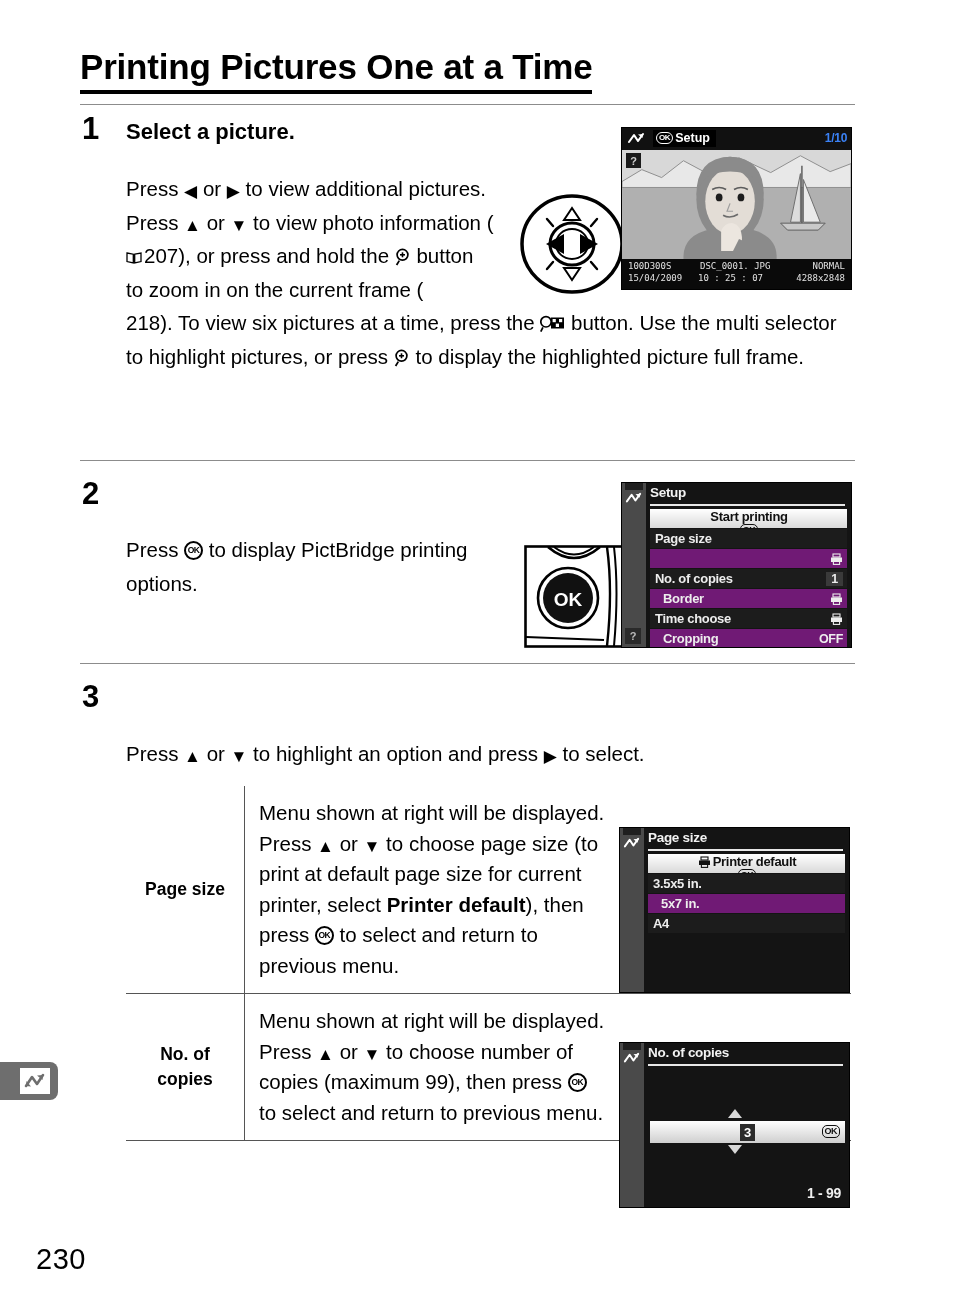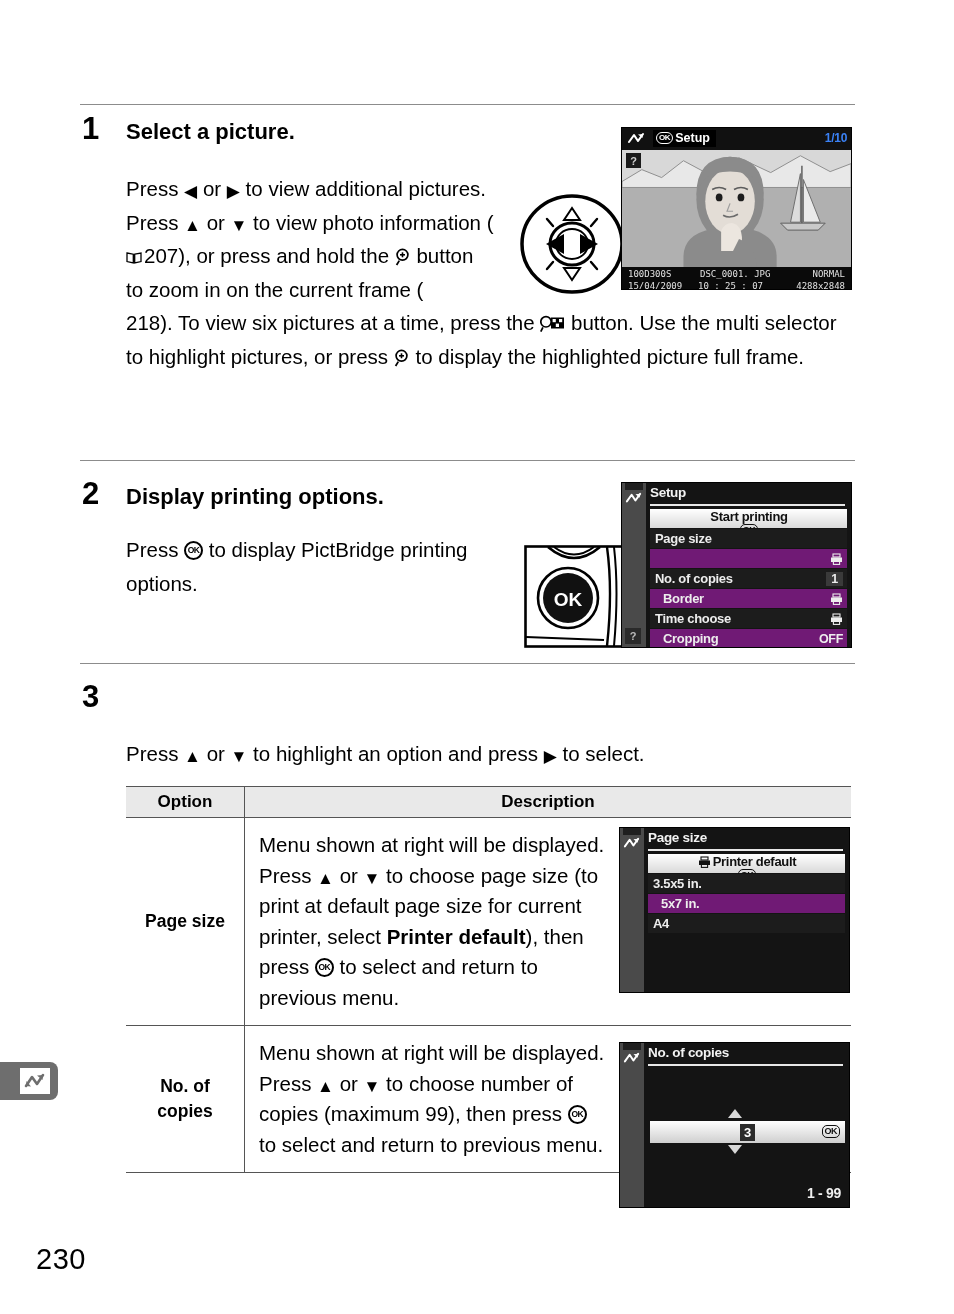--- a/index.html
+++ b/index.html
@@ -203,21 +203,21 @@
   }
   .pb-qmark {
     position: absolute; left: 4px; top: 25px;
     width: 15px; height: 15px;
     background: #1b1b1b;
     color: #cfcfcf;
     font-size: 11px; font-weight: bold;
     display: flex; align-items: center; justify-content: center;
   }
   .pb-bottom {
-    position: absolute; left: 0; right: 0; bottom: 0; height: 22px;
+    position: absolute; left: 0; right: 0; bottom: 0; height: 30px;
     background: #0a0a0a;
     color: #e2e2e2;
     font-family: "DejaVu Sans Mono", monospace;
     font-size: 9px;
     line-height: 12px;
   }
   .pb-row { position: absolute; left: 0; right: 0; height: 12px; }
   .pb-row.r1 { top: 1px; }
   .pb-row.r2 { top: 13px; }
   .pb-cell { position: absolute; white-space: nowrap; }
@@ -415,20 +415,23 @@
     bottom: 38px;
     font-size: 29px;
     letter-spacing: 0.5px;
   }
 </style>
 </head>
 <body>
 
 <div class="page">
 
+  <div class="title-wrap">
+    <h1 class="page-title">Printing Pictures One at a Time</h1>
+  </div>
   <div class="rule r1"></div>
 
   <div class="step-num" id="s1num">1</div>
   <div class="step-head" id="s1head">Select a picture.</div>
   <div class="step-body" id="s1body">
     <span class="indent-block">
       <span>Press </span><span class="glyph tri tri-l"></span><span> or </span><span class="glyph tri tri-r"></span><span> to view additional pictures.  Press </span><span class="glyph tri tri-u"></span><span> or </span><span class="glyph tri tri-d"></span><span> to view photo information (</span><span class="bookicon"><svg viewBox="0 0 16 13">
             <path d="M1 2 L7.3 3.2 L7.3 12 L1 10.6 Z M8.7 3.2 L15 2 L15 10.6 L8.7 12 Z" fill="none" stroke="#000" stroke-width="1.3"></path>
             <line x1="8" y1="3.4" x2="8" y2="12" stroke="#000" stroke-width="1.1"></line>
           </svg></span><span>207</span><span>), or press and hold the </span><span class="glyph magglyph"><svg viewBox="0 0 16 18">
@@ -524,21 +527,20 @@
         <span class="pb-cell" style="left:6px;">15/04/2009</span>
         <span class="pb-cell" style="left:76px;">10 : 25 : 07</span>
         <span class="pb-cell" style="right:6px;">4288x2848</span>
       </div>
     </div>
   </div>
 
   <div class="rule r2"></div>
 
   <div class="step-num" id="s2num">2</div>
-  <div class="step-head" id="s2head">Display printing options.</div>
   <div class="step-body" id="s2body">
     <span>Press </span><span class="okglyph"></span><span> to display PictBridge printing options.</span>
   </div>
 
   <div class="okbtn">
     <svg viewBox="0 0 100 103" width="100" height="103">
       <rect x="1.5" y="1.5" width="97" height="100" fill="#fff" stroke="#000" stroke-width="2.6"></rect>
       <path d="M24 2 Q50 24 76 2" fill="none" stroke="#000" stroke-width="2.6"></path>
       <path d="M30 2 Q50 17 70 2" fill="none" stroke="#000" stroke-width="2"></path>
       <path d="M83 2 Q89 46 83 101" fill="none" stroke="#000" stroke-width="2.4"></path>
@@ -622,24 +624,20 @@
 
   <div class="rule r3"></div>
 
   <div class="step-num" id="s3num">3</div>
   <div class="step-body" id="s3body">
     <span>Press </span><span class="glyph tri tri-u"></span><span> or </span><span class="glyph tri tri-d"></span><span> to highlight an option and press </span><span class="glyph tri tri-r"></span><span> to select.</span>
   </div>
 
   <table class="tbl">
     <tbody>
-        <tr class="th-row">
-      <th class="c1">Option</th>
-      <th>Description</th>
-    </tr>
     <tr class="body-row">
       <td class="opt">Page size</td>
       <td class="desc">
         <div class="desc-inner">
           <span>Menu shown at right will be displayed.  Press </span><span class="glyph tri tri-u"></span><span> or </span><span class="glyph tri tri-d"></span><span> to choose page size (to print at default page size for current printer, select </span><span class="bold">Printer default</span><span>), then press </span><span class="okglyph"></span><span> to select and return to previous menu.</span>
         </div>
       </td>
     </tr>
     <tr class="body-row">
       <td class="opt">

